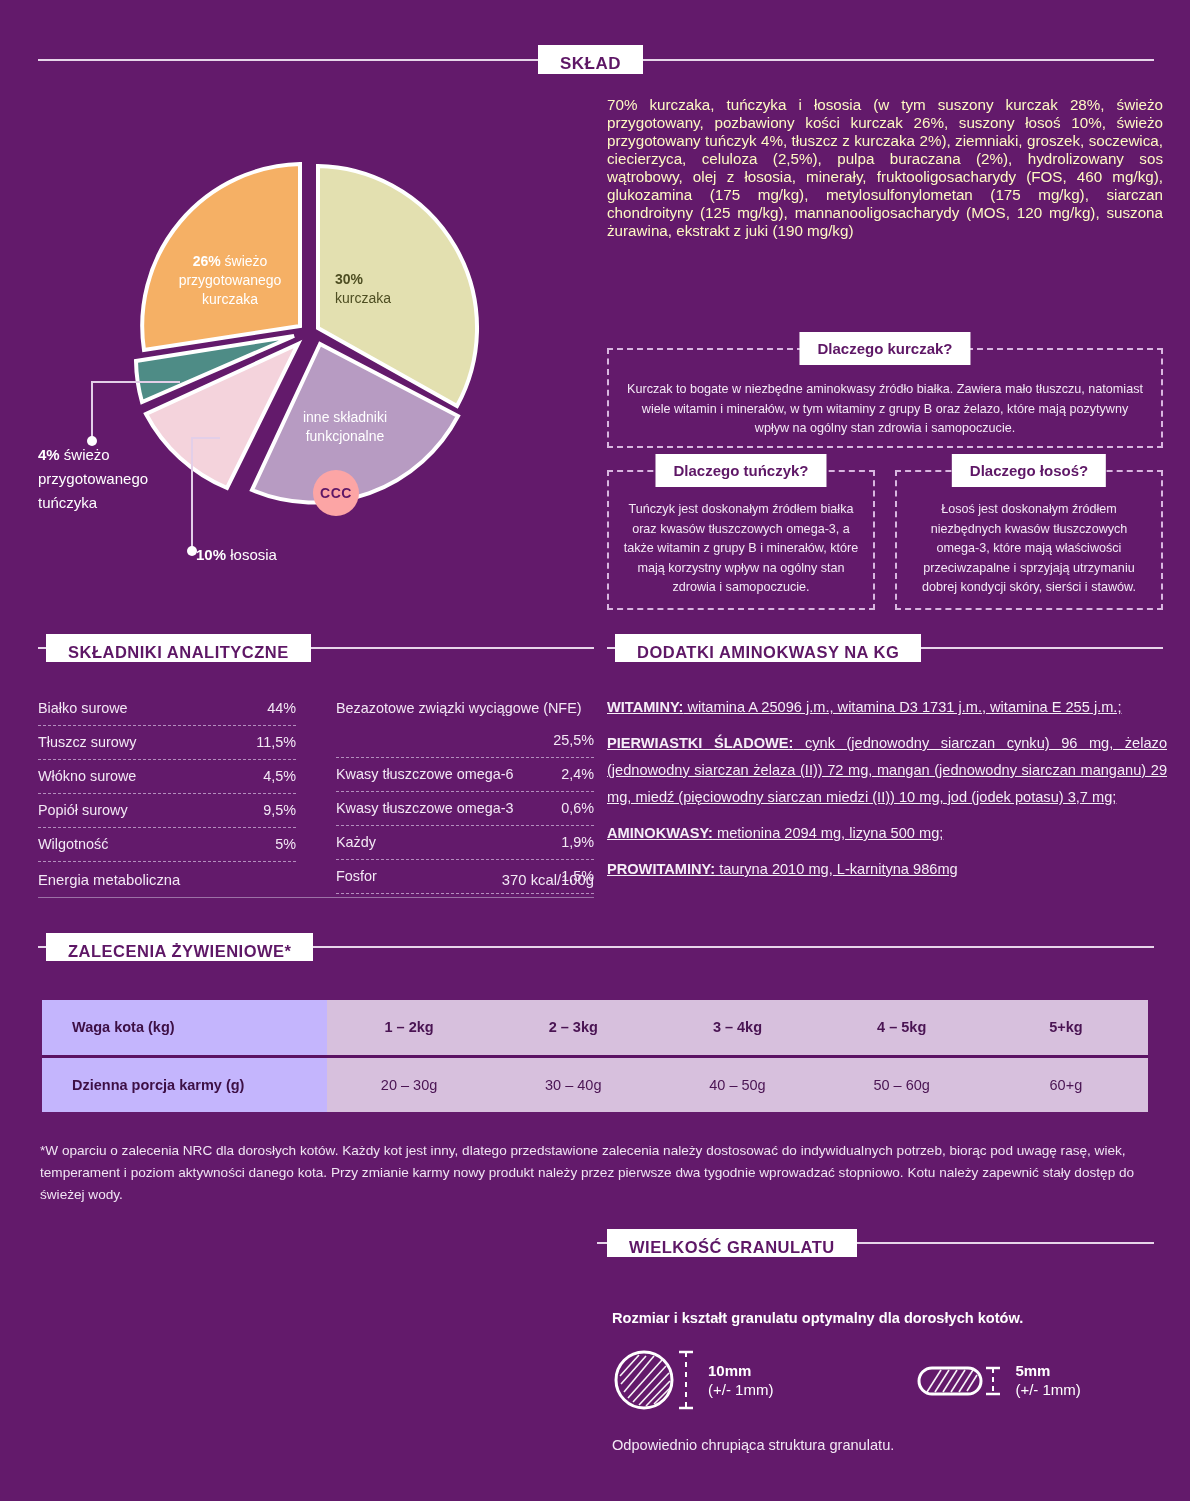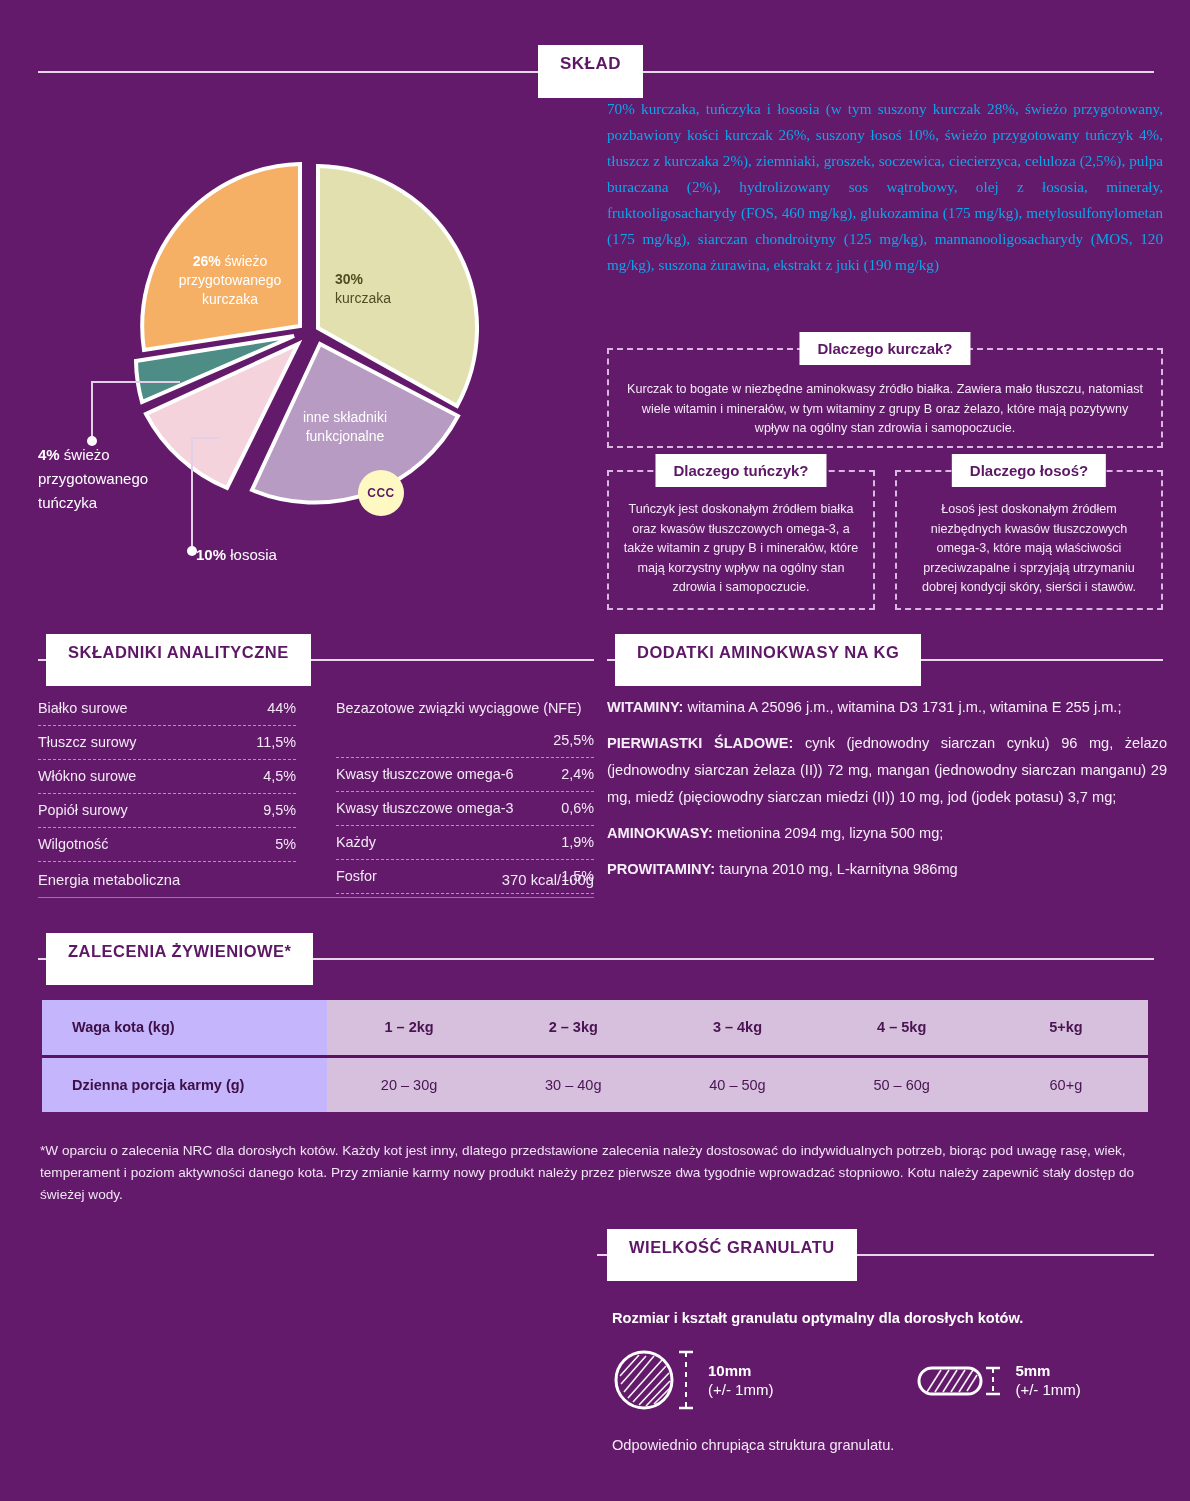--- a/index.html
+++ b/index.html
@@ -12,47 +12,46 @@
   }
   .page { position: relative; width: 1190px; height: 1501px; background: #631A6B; }
 
   
   .sec-head { display: flex; align-items: center; }
   .sec-head .rule-l { height: 2px; background: #e7d6ea; flex: 0 0 auto; }
   .sec-head .rule-r { height: 2px; background: #e7d6ea; flex: 1 1 auto; }
   .pill {
     background: #ffffff; color: #5E1766;
     font-weight: bold; letter-spacing: .5px;
-    padding: 9px 22px 24px 22px;
+    padding: 9px 22px 0 22px;
     white-space: nowrap;
     flex: 0 0 auto;
   }
 
   
   .sklad-head { position: absolute; left: 38px; top: 45px; width: 1116px; }
   .sklad-head .pill { font-size: 17px; }
   .sklad-head .rule-l { width: 500px; }
 
   
   .composition {
     position: absolute; left: 607px; top: 96px; width: 556px;
-    font-size: 15.2px; line-height: 26px; text-align: justify;
-    color: #0ea5e9;
-    font-family: Liberation Serif, serif;
+    font-size: 15.2px; line-height: 18px; text-align: justify;
+    color: #fef9c3;
   }
 
   
   .pie-wrap { position: absolute; left: 30px; top: 150px; width: 520px; height: 420px; }
   .pie-wrap svg { display: block; }
   .pie-center {
     position: absolute; left: 283px; top: 320px;
     width: 46px; height: 46px; border-radius: 50%;
-    background: #fef9c3; color: #5E1766;
-    font-size: 12px; font-weight: bold; letter-spacing: .5px;
-    display: flex; align-items: center; justify-content: center; margin-left: 45px;
+    background: #fca5a5; color: #5E1766;
+    font-size: 14px; font-weight: bold; letter-spacing: .5px;
+    display: flex; align-items: center; justify-content: center;
   }
   .slice-label { position: absolute; font-size: 14px; line-height: 19px; }
   .lbl-fresh-chicken { left: 155px; top: 252px; width: 150px; text-align: center; color:#ffffff; }
   .lbl-chicken { left: 335px; top: 270px; width: 120px; color:#4e4e22; }
   .lbl-other { left: 290px; top: 408px; width: 110px; text-align: center; color:#ffffff; }
   .lbl-tuna { left: 38px; top: 443px; width: 160px; font-size: 15px; line-height: 24px; }
   .lbl-salmon { left: 196px; top: 545px; font-size: 15px; }
   .slice-label b { font-weight: bold; }
 
   
@@ -101,21 +100,21 @@
     border-bottom: 1.5px solid #9c71a6; padding-bottom: 9px;
   }
 
   
   .dodatki-head { position: absolute; left: 607px; top: 634px; width: 556px; }
   .dodatki-head .pill { font-size: 16.5px; }
   .dodatki-head .rule-l { width: 8px; }
   .dodatki-body { position: absolute; left: 607px; top: 694px; width: 560px; }
   .dodatki-body p {
     font-size: 14.6px; line-height: 27px; text-align: justify;
-    color: #f6eef8; margin-bottom: 9px;
+    color: #f6eef8; margin-bottom: 9px; text-decoration: underline;
   }
   .dodatki-body b { font-weight: bold; }
 
   
   .zalec-head { position: absolute; left: 38px; top: 933px; width: 1116px; }
   .zalec-head .pill { font-size: 16.5px; }
   .zalec-head .rule-l { width: 8px; }
 
   .feed-table {
     position: absolute; left: 42px; top: 1000px; width: 1106px;

